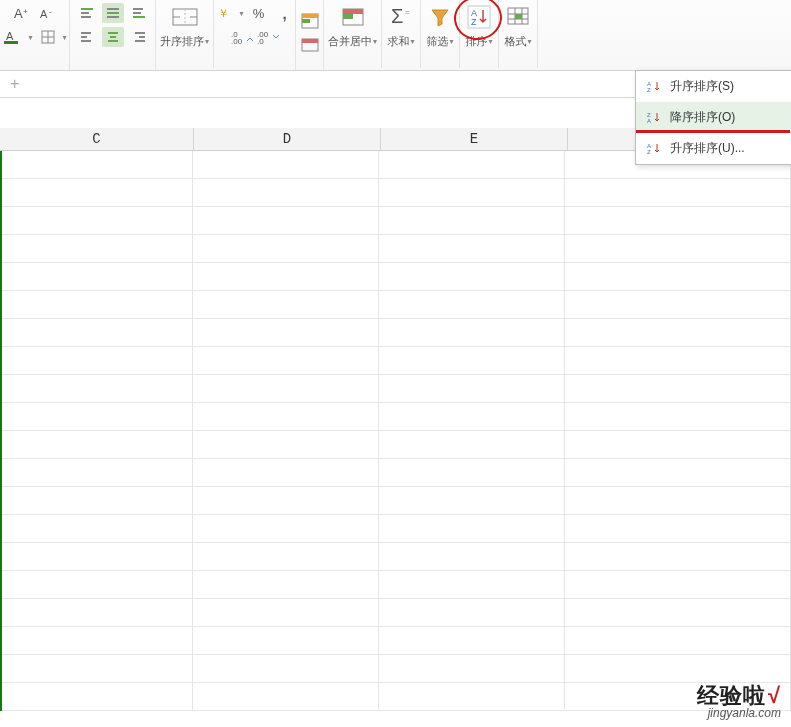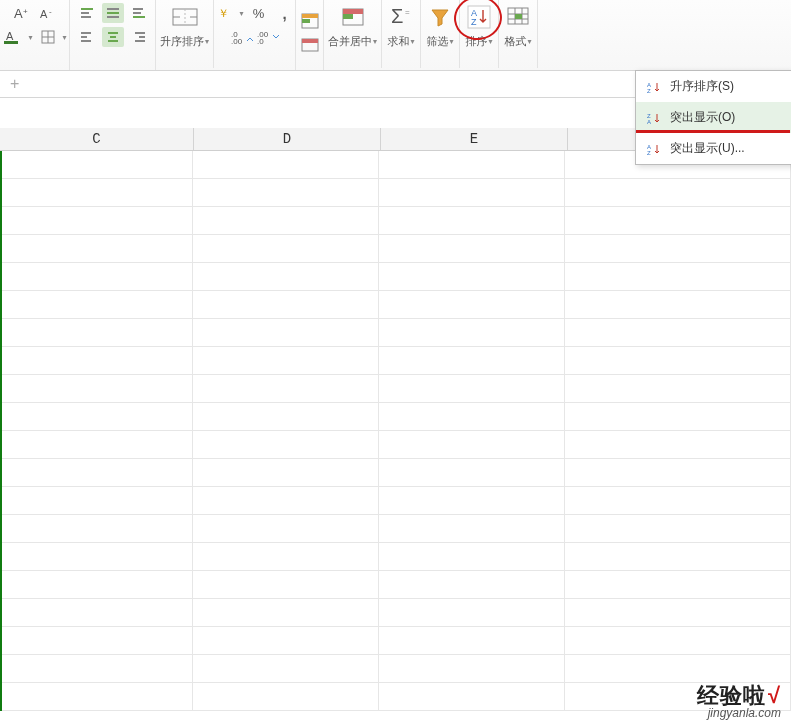--- a/index.html
+++ b/index.html
@@ -16,21 +16,21 @@
 .sortbtn .circ{position:absolute;left:-6px;top:-4px;width:44px;height:40px;border:2px solid #d01818;border-radius:50%;transform:rotate(-8deg);pointer-events:none}
 .fx-bar{height:26px;border-bottom:1px solid #d6d6d6;display:flex;align-items:center;color:#999;padding-left:4px}
 .plus{margin-left:6px;color:#aaa;font-size:16px}
 .col-head{height:22px;background:#f3f3f3;border-bottom:1px solid #cfcfcf;display:flex;margin-top:30px}
 .col-head .ch{border-right:1px solid #d3d3d3;font-family:"Courier New",monospace;font-size:14px;text-align:center;line-height:22px;color:#333}
 .grid{position:relative}
 .grid .rowline{height:27px;border-bottom:1px solid #e6e6e6;display:flex}
 .grid .cell{border-right:1px solid #e6e6e6;height:27px}
 .sel-edge{position:absolute;left:0;top:0;width:2px;background:#107c10;height:100%}
 .dropdown{position:absolute;top:70px;left:635px;width:156px;background:#fff;border:1px solid #bcbcbc;box-shadow:2px 2px 6px rgba(0,0,0,.15);z-index:5}
-.dropdown .mi{display:flex;align-items:center;gap:8px;padding:7px 10px;font-size:12px;color:#333}
+.dropdown .mi{display:flex;gap:8px;padding:7px 10px;font-size:12px;color:#333}
 .dropdown .mi.hov{background:#e6f2e6}
 .dropdown .mi .mico{width:16px;height:16px;display:flex;align-items:center;justify-content:center}
 .redline{position:absolute;height:3px;background:#cf1a1a;left:636px;top:130px;width:154px;z-index:6}
 .watermark{position:absolute;right:10px;bottom:8px;text-align:right;line-height:1}
 .watermark .w1{font-size:22px;font-weight:900;color:#222;letter-spacing:1px}
 .watermark .w1 .chk{color:#d01818;font-weight:900;margin-left:2px}
 .watermark .w2{font-size:12px;color:#555;font-style:italic}
 svg{display:block}
 </style>
 </head>
@@ -272,31 +272,31 @@
     <span>升序排序(S)</span>
   </div>
   <div class="mi hov">
     <span class="mico">
         <svg width="14" height="14">
           <text x="0" y="7" font-size="6" fill="#3a78c9">Z</text>
           <text x="0" y="13" font-size="6" fill="#3a78c9">A</text>
           <path d="M10 3 v8 m-2-2 l2 2 l2-2" fill="none" stroke="#c0392b"></path>
         </svg>
       </span>
-    <span>突出显示(O)</span>
+    <span>降序排序(O)</span>
   </div>
   <div class="mi">
     <span class="mico">
         <svg width="14" height="14">
           <text x="0" y="7" font-size="6" fill="#3a78c9">A</text>
           <text x="0" y="13" font-size="6" fill="#3a78c9">Z</text>
           <path d="M10 3 v8 m-2-2 l2 2 l2-2" fill="none" stroke="#c0392b"></path>
         </svg>
       </span>
-    <span>突出显示(U)...</span>
+    <span>升序排序(U)...</span>
   </div>
 </div>
 <div class="redline"></div>
 
 <div class="fx-bar">
   <span class="plus">+</span>
 </div>
 
 <div class="col-head">
   <div class="ch" style="width:193px">C</div>

